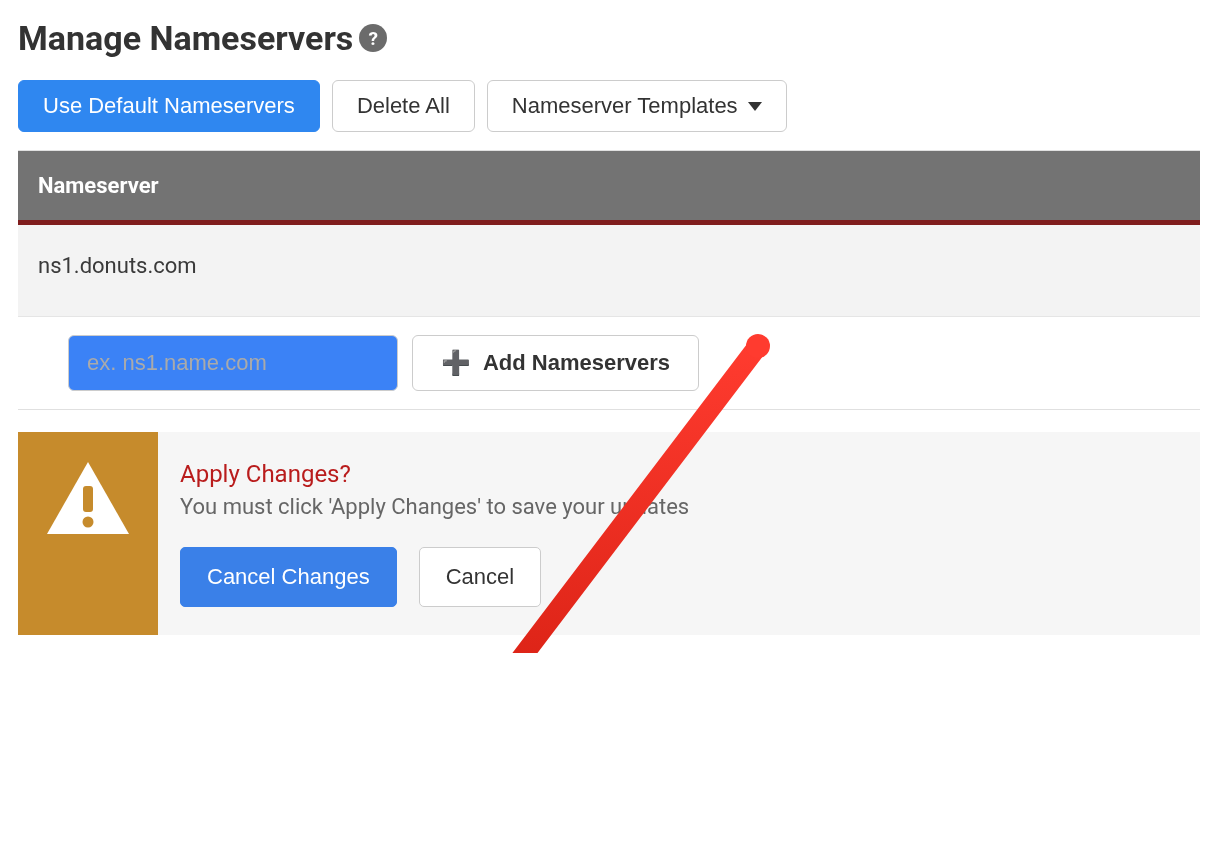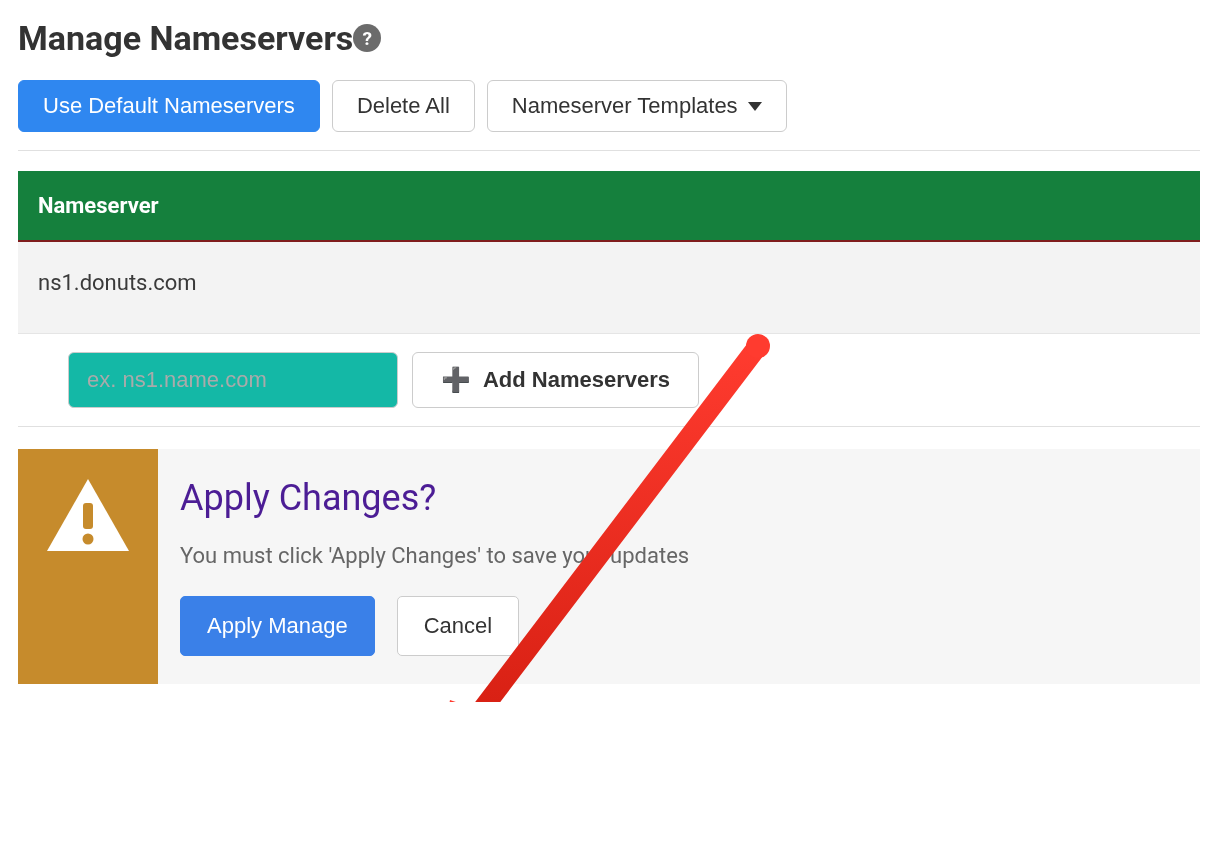--- a/index.html
+++ b/index.html
@@ -11,21 +11,21 @@
     background: #fff;
     width: 1218px;
   }
   .page-title {
     font-size: 34px;
     font-weight: 700;
     color: #333;
     margin: 0 0 22px 0;
     display: flex;
     align-items: center;
-    gap: 0;
+    gap: 6px;
   }
   .help-icon {
     display: inline-flex;
     align-items: center;
     justify-content: center;
     width: 28px;
     height: 28px;
     border-radius: 50%;
     background: #6b6b6b;
     color: #fff;
@@ -64,48 +64,47 @@
     display: inline-block;
   }
   .ns-table {
     width: 100%;
     border: 1px solid #e0e0e0;
     border-left: none;
     border-right: none;
     margin-bottom: 22px;
   }
   .ns-header {
-    background: #15803d;
+    background: #737373;
     color: #fff;
     font-weight: 700;
     font-size: 22px;
     padding: 22px 20px;
-    margin-top: 20px;
   }
   .ns-row {
     padding: 28px 20px 38px 20px;
     font-size: 22px;
     color: #3a3a3a;
-    border-top: 2px solid #7f1d1d;
+    border-top: 5px solid #7f1d1d;
   }
   .ns-row.alt { background: #f3f3f3; }
   .ns-add-row {
     padding: 18px 20px 18px 50px;
     border-top: 1px solid #e5e5e5;
     display: flex;
     gap: 14px;
     align-items: center;
   }
   .text-input {
     font-size: 22px;
     padding: 14px 18px;
     border: 1px solid #ccc;
     border-radius: 6px;
     width: 330px;
-    background: #14b8a6;
+    background: #3b82f6;
     color: #333;
   }
   .text-input::placeholder { color: #aaa; }
   .btn-add {
     font-size: 22px;
     padding: 14px 28px;
     border: 1px solid #ccc;
     background: #fff;
     border-radius: 6px;
     cursor: pointer;
@@ -132,24 +131,24 @@
     align-items: flex-start;
     justify-content: center;
     padding-top: 28px;
     flex-shrink: 0;
   }
   .alert-body {
     padding: 28px 24px 28px 22px;
     flex: 1;
   }
   .alert-title {
-    font-size: 36px;
+    font-size: 24px;
     font-weight: 400;
-    color: #4c1d95;
-    margin: 0 0 24px 0;
+    color: #b91c1c;
+    margin: 0 0 6px 0;
   }
   .alert-text {
     font-size: 22px;
     color: #666;
     margin: 0 0 28px 0;
   }
   .alert-actions {
     display: flex;
     gap: 22px;
   }
@@ -212,21 +211,21 @@
       <svg width="86" height="78" viewBox="0 0 86 78">
         <path d="M43 2 L84 74 L2 74 Z" fill="#ffffff"></path>
         <rect x="38" y="26" width="10" height="26" rx="3" fill="#c68b2c"></rect>
         <circle cx="43" cy="62" r="5.5" fill="#c68b2c"></circle>
       </svg>
     </div>
     <div class="alert-body">
       <h2 class="alert-title">Apply Changes?</h2>
       <p class="alert-text">You must click 'Apply Changes' to save your updates</p>
       <div class="alert-actions">
-        <button class="btn-apply">Apply Manage</button>
+        <button class="btn-apply">Cancel Changes</button>
         <button class="btn-cancel">Cancel</button>
       </div>
     </div>
   </div>
 
   <svg class="annotation-arrow" style="left:390px; top:310px;" width="380" height="460" viewBox="0 0 380 460">
     <defs>
       <linearGradient id="redgrad" x1="0" y1="0" x2="0" y2="1">
         <stop offset="0%" stop-color="#ff3b2f"></stop>
         <stop offset="100%" stop-color="#d61f12"></stop>

